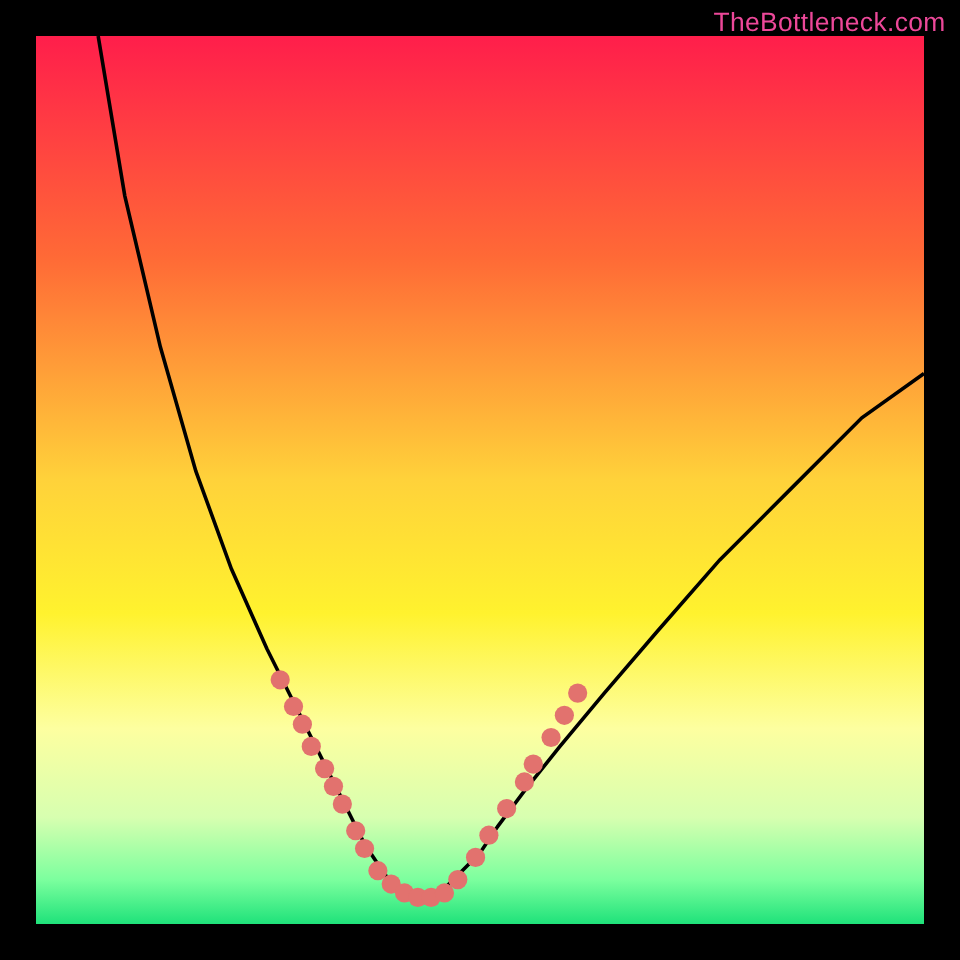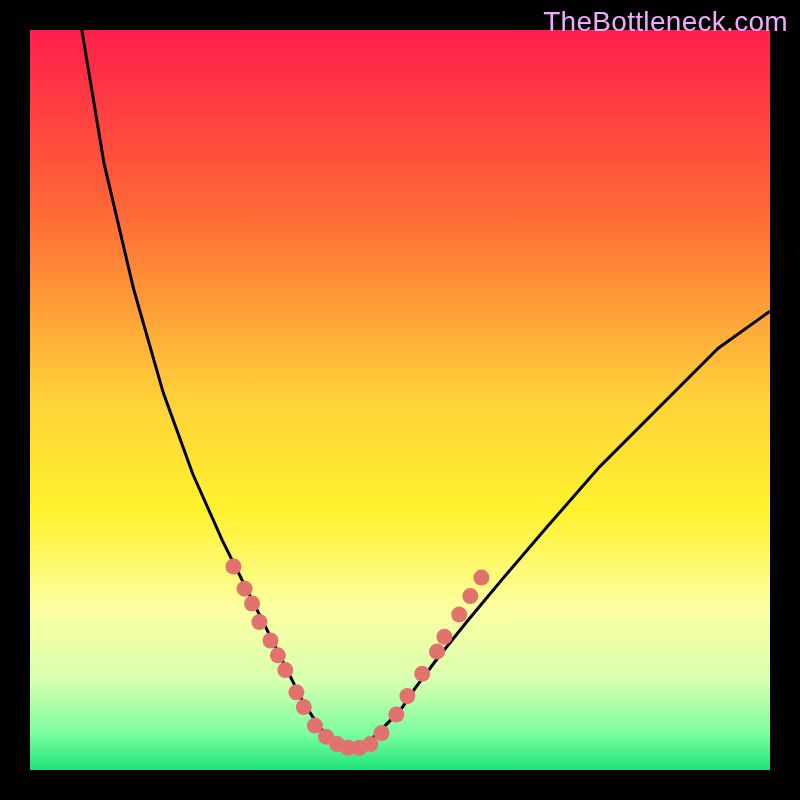--- a/index.html
+++ b/index.html
@@ -8,22 +8,22 @@
     height: 800px;
     background: #000;
     position: relative;
     font-family: Arial, Helvetica, sans-serif;
     overflow: hidden;
   }
   .watermark {
     position: absolute;
     top: 6px;
     right: 12px;
-    color: #f0abfc;
-    font-size: 28px;
+    color: #ec4899;
+    font-size: 22px;
     letter-spacing: 0.3px;
     z-index: 10;
     font-weight: 500;
   }
   .plot-area {
     position: absolute;
     background: #000;
     left: 30px;
     top: 30px;
     width: 740px;

